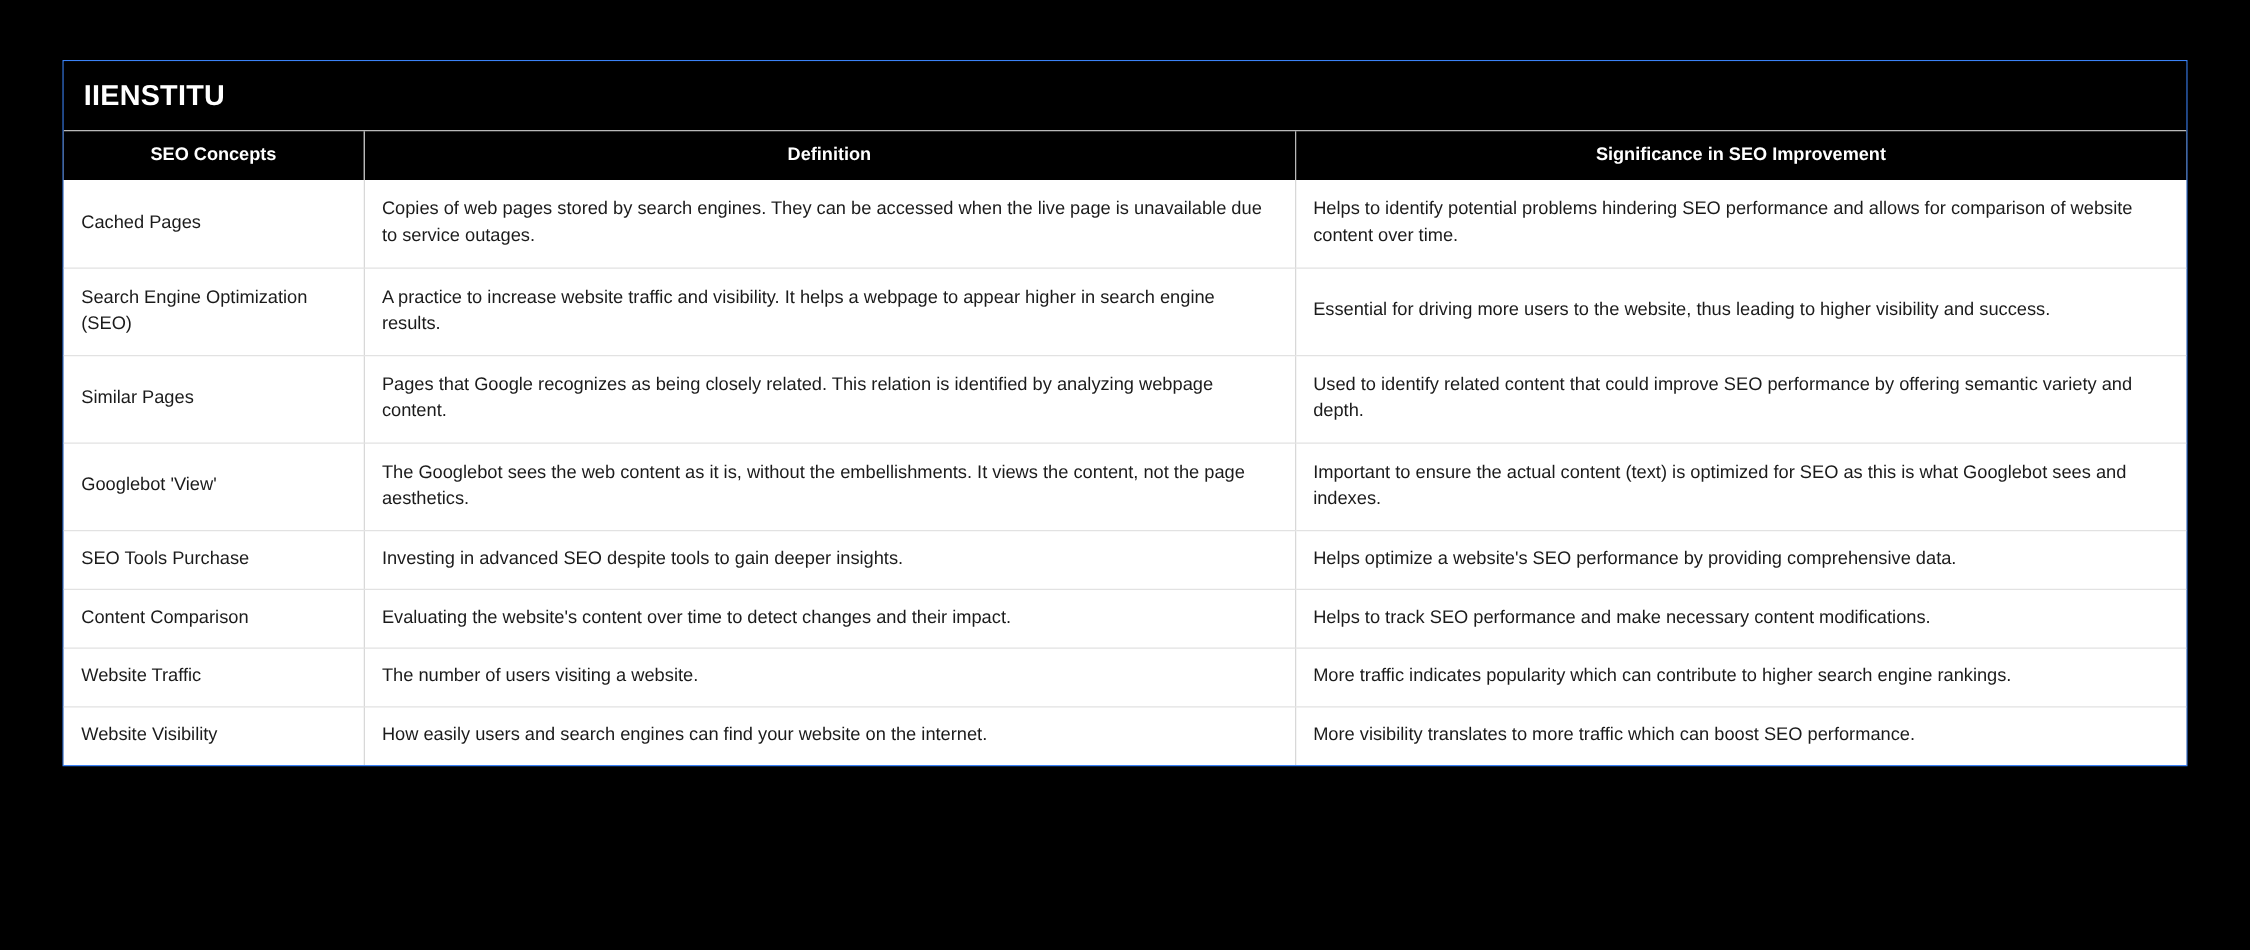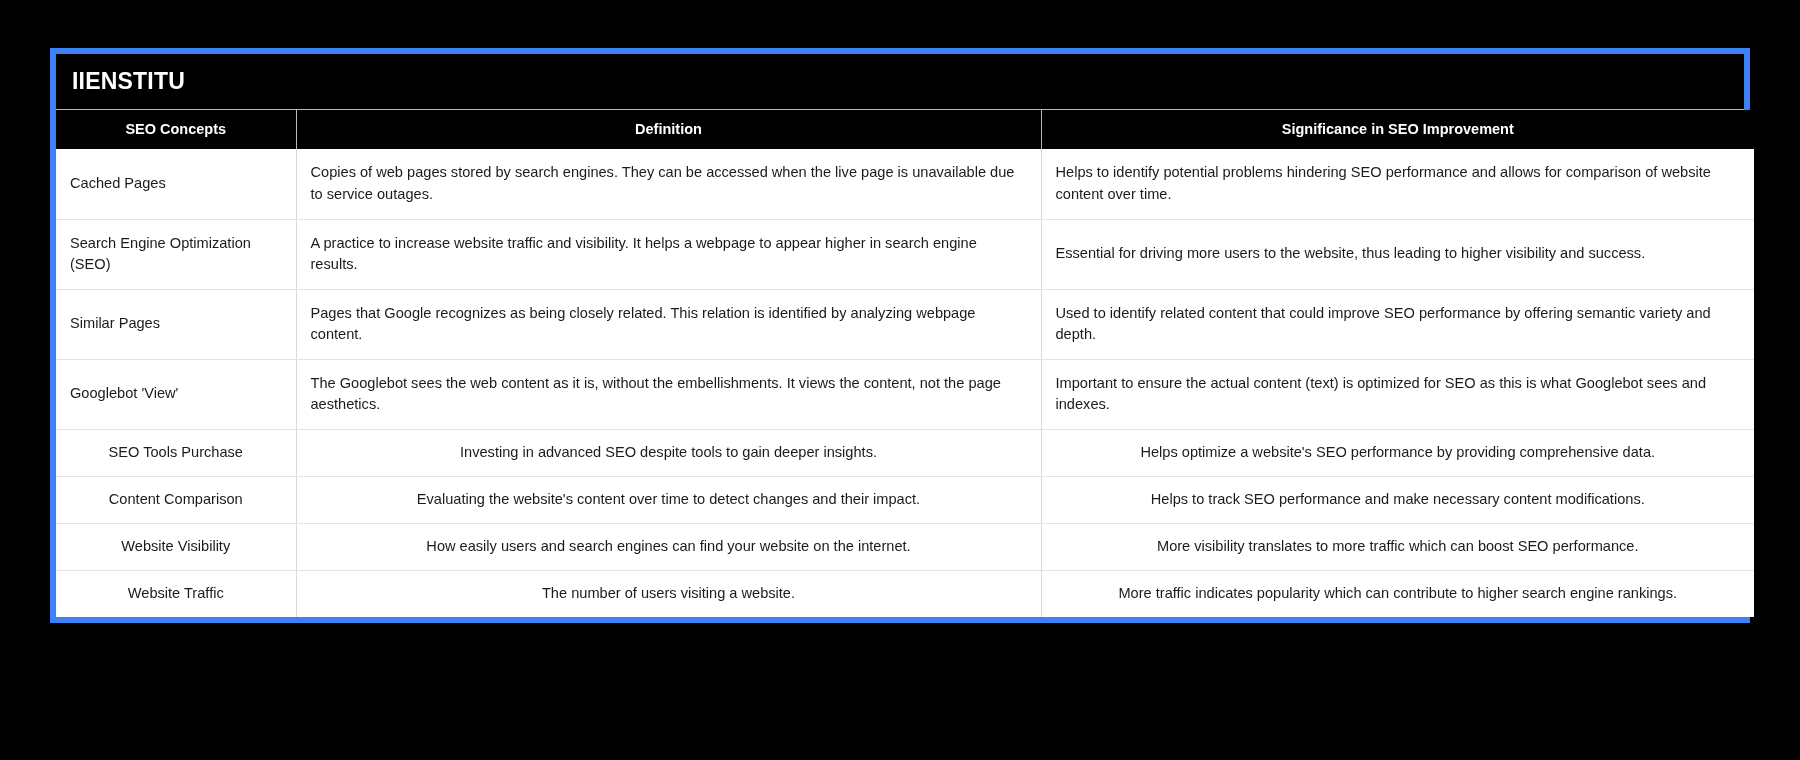--- a/index.html
+++ b/index.html
@@ -20,21 +20,21 @@
     width: 1800px;
     height: 760px;
     background: #000000;
   }
 
   .table-card {
     position: absolute;
     left: 50px;
     top: 48px;
     width: 1700px;
-    border: 6px solid #3b82f6;
+    border: 1px solid #3b82f6;
     box-sizing: border-box;
     background: #000000;
   }
 
   
   .brand-bar {
     height: 56px;
     background: #000000;
     display: flex;
     align-items: center;
@@ -85,21 +85,21 @@
     border-bottom: 1px solid #e2e2e2;
     vertical-align: middle;
     box-sizing: border-box;
   }
   tbody td:last-child { border-right: none; }
   tbody tr:last-child td { border-bottom: none; }
 
   tbody td.concept { color: #1b1b1b; }
 
   .r-tall td { height: 70px; }
-  .r-short td { height: 47px; text-align: center; }
+  .r-short td { height: 47px; }
 </style>
 </head>
 <body>
 
 <div class="page">
 
   <div class="table-card">
 
     <div class="brand-bar">
       <div class="brand-title">IIENSTITU</div>
@@ -143,26 +143,26 @@
           <td class="concept">SEO Tools Purchase</td>
           <td>Investing in advanced SEO despite tools to gain deeper insights.</td>
           <td>Helps optimize a website's SEO performance by providing comprehensive data.</td>
         </tr>
         <tr class="r-short">
           <td class="concept">Content Comparison</td>
           <td>Evaluating the website's content over time to detect changes and their impact.</td>
           <td>Helps to track SEO performance and make necessary content modifications.</td>
         </tr>
         <tr class="r-short">
+          <td class="concept">Website Traffic</td>
+          <td>The number of users visiting a website.</td>
+          <td>More traffic indicates popularity which can contribute to higher search engine rankings.</td>
+        </tr>
+        <tr class="r-short">
           <td class="concept">Website Visibility</td>
           <td>How easily users and search engines can find your website on the internet.</td>
           <td>More visibility translates to more traffic which can boost SEO performance.</td>
-        </tr>
-        <tr class="r-short">
-          <td class="concept">Website Traffic</td>
-          <td>The number of users visiting a website.</td>
-          <td>More traffic indicates popularity which can contribute to higher search engine rankings.</td>
         </tr>
       </tbody>
     </table>
 
   </div>
 </div>
 
 </body></html>

